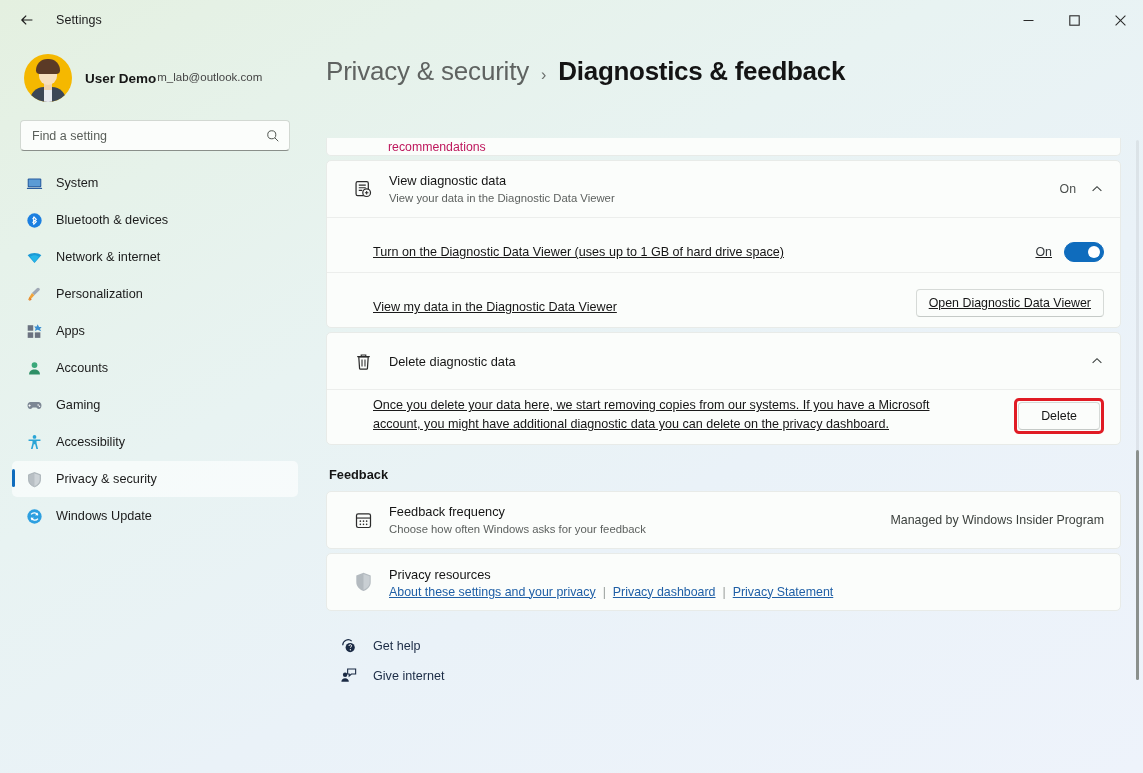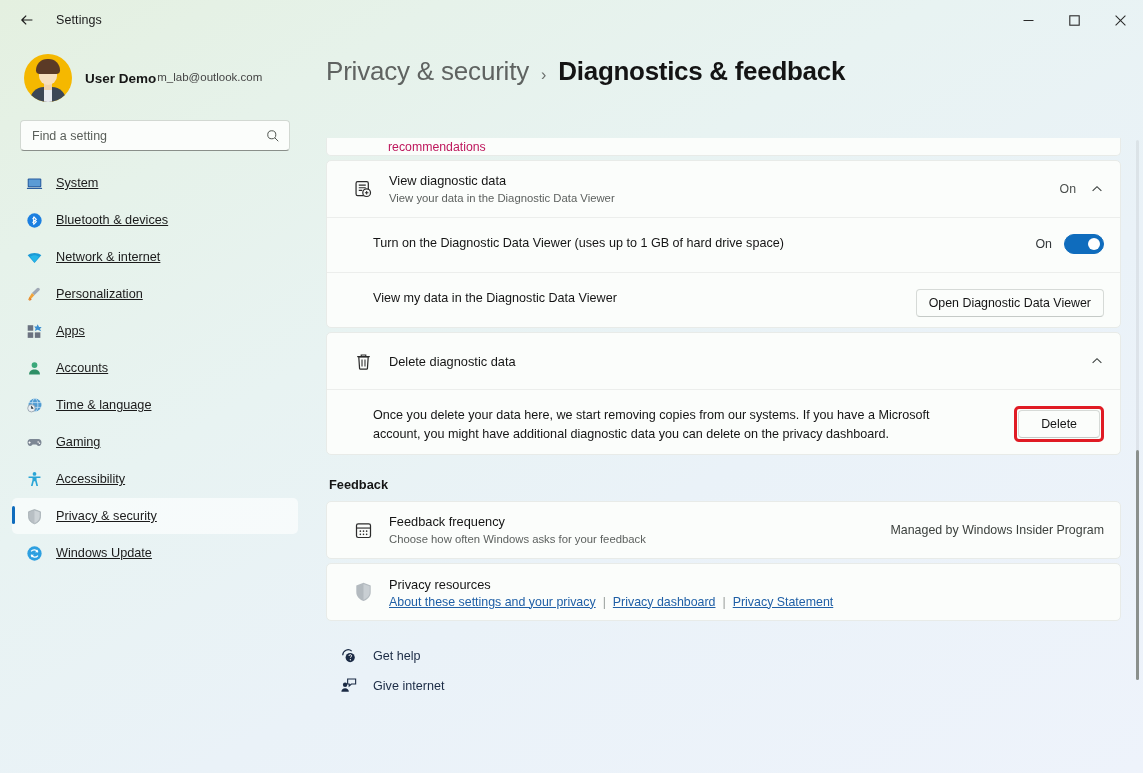--- a/index.html
+++ b/index.html
@@ -88,21 +88,20 @@
     flex: 1; border: 0; background: transparent; outline: none;
     font-family: inherit; font-size: 12.5px; color: #1b1b1b;
   }
   .search-box input::placeholder { color: #5a5f5a; }
 
   .nav { margin-top: 14px; display: flex; flex-direction: column; gap: 1px; }
   .nav-item {
     height: 36px; display: flex; align-items: center; gap: 13px;
     padding: 0 10px 0 14px; border-radius: 5px; cursor: pointer;
     position: relative;
-    text-decoration: underline;
   }
   .nav-item.active { background: rgba(255,255,255,.62); }
   .nav-item.active::before {
     content: ""; position: absolute; left: 0; top: 8px;
     width: 3px; height: 18px; background: #0f6cbd; border-radius: 2px;
   }
   .nav-icon { width: 17px; height: 17px; flex: none; display:block; }
   .nav-label { font-size: 12.7px; color: #1b1b1b; }
 
   
@@ -156,24 +155,25 @@
     margin-left: 8px;
   }
   .row-text { flex: 1; display: flex; flex-direction: column; gap: 2px; min-width: 0; }
   .row-title { font-size: 12.8px; color: #151515; line-height: 17px; }
   .row-sub { font-size: 11.3px; color: #5d615f; line-height: 15px; }
   .row-right { display: flex; align-items: center; gap: 14px; flex: none; }
   .row-status { font-size: 12.3px; color: #4a4e4c; }
   .chev { width: 14px; height: 14px; display:block; }
 
   .sub-row {
-    display: flex; align-items: flex-start; justify-content: space-between;
-    min-height: 55px; padding: 16px 16px 10px 46px;
+    display: flex; align-items: flex-end; justify-content: space-between;
+    min-height: 55px; padding: 6px 16px 10px 46px;
     border-top: 1px solid #eceeec;
     gap: 16px;
+    text-decoration: underline;
   }
   .sub-label { font-size: 12.6px; color: #151515; line-height: 19px; }
   .sub-label.para { max-width: 570px; }
 
   .toggle-wrap { display: flex; align-items: center; gap: 12px; flex:none; }
   .toggle-state { font-size: 12.4px; color: #33373a; }
   .toggle {
     width: 40px; height: 20px; border-radius: 10px;
     background: #0f6cbd; position: relative; cursor: pointer;
     border: 1px solid #0f6cbd;
@@ -331,30 +331,20 @@
     </div>
 
     <div class="nav-item">
       <svg class="nav-icon" viewBox="0 0 20 20">
         <circle cx="10" cy="6" r="3.4" fill="#3aa87a"></circle>
         <path d="M3.6 17c0-3.6 2.8-5.8 6.4-5.8s6.4 2.2 6.4 5.8z" fill="#2e8f66"></path>
       </svg>
       <span class="nav-label">Accounts</span>
     </div>
 
-    <div class="nav-item">
-      <svg class="nav-icon" viewBox="0 0 20 20">
-        <circle cx="10.6" cy="9.4" r="7.6" fill="#4f9ad1"></circle>
-        <path d="M3.4 6.6h14.4M3.4 12.2h14.4" stroke="#cfe6f5" stroke-width=".9"></path>
-        <ellipse cx="10.6" cy="9.4" rx="3.4" ry="7.6" fill="none" stroke="#cfe6f5" stroke-width=".9"></ellipse>
-        <circle cx="6.4" cy="13.2" r="4.4" fill="#e9eef2" stroke="#8c9aa6" stroke-width=".9"></circle>
-        <path d="M6.4 10.4v3h2.2" stroke="#43515c" stroke-width="1"></path>
-      </svg>
-      <span class="nav-label">Time &amp; language</span>
-    </div>
 
     <div class="nav-item">
       <svg class="nav-icon" viewBox="0 0 20 20">
         <path d="M5.4 6h9.2c2.2 0 3.6 1.8 3.6 4s-1.2 4-3.2 4c-1.4 0-2-.8-2.8-1.6H7.8C7 13.2 6.4 14 5 14c-2 0-3.2-1.8-3.2-4S3.2 6 5.4 6z" fill="#7c8794"></path>
         <path d="M4.2 8.8v2.6M2.9 10.1h2.6" stroke="#fff" stroke-width="1"></path>
         <circle cx="14.3" cy="9.3" r=".9" fill="#fff"></circle>
         <circle cx="15.9" cy="11" r=".9" fill="#fff"></circle>
       </svg>
       <span class="nav-label">Gaming</span>
     </div>

